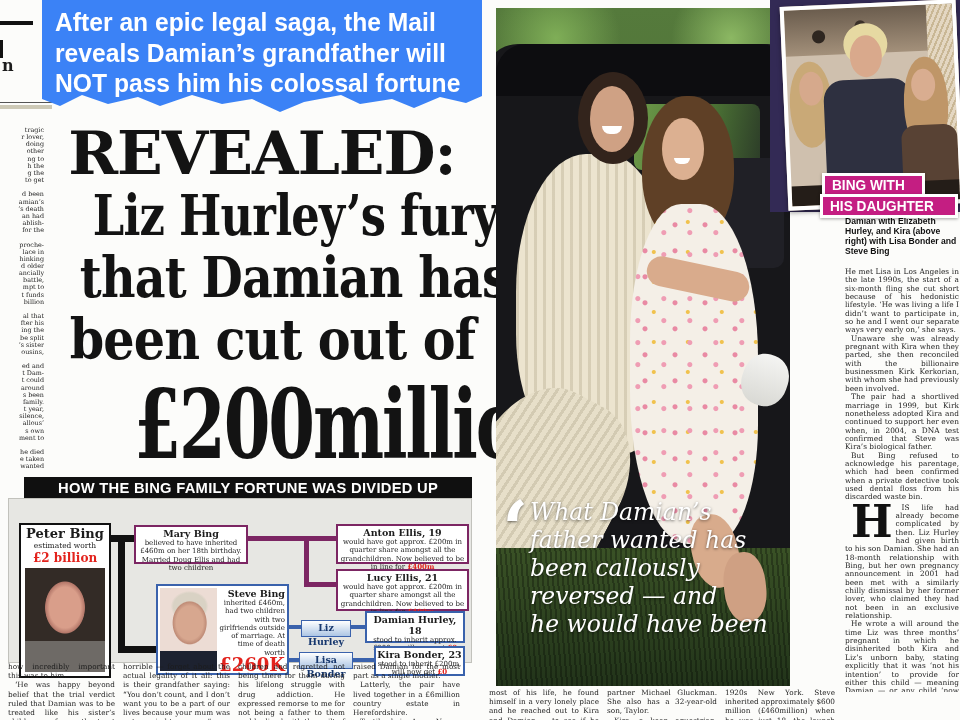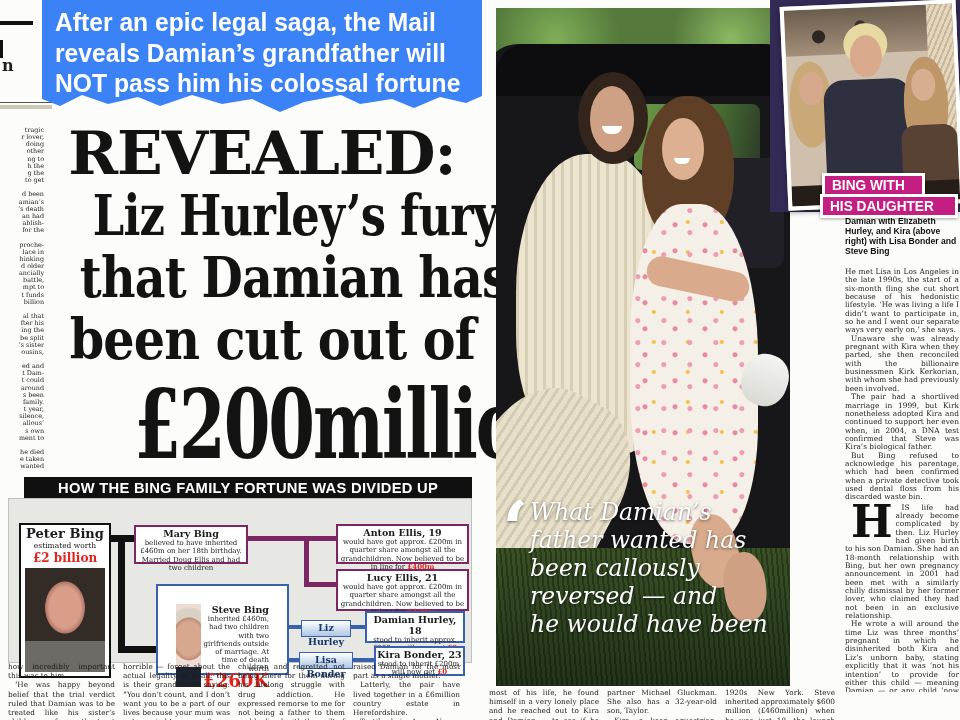--- a/index.html
+++ b/index.html
@@ -49,21 +49,21 @@
   .n-peter{left:10px;top:24px;width:92px;height:155px;border:2px solid #111;padding:2px;}
   .n-peter .nm{font-size:13px;line-height:14px;}
   .n-peter .sub{font-size:7.5px;line-height:9px;}
   .n-peter .amt{font-size:12px;line-height:16px;}
   .peter-photo{position:relative;margin:2px auto 0;width:80px;height:104px;
       background:radial-gradient(ellipse 26px 34px at 50% 38%,#d99e8a 60%,#b4786a 75%,transparent 78%),
       linear-gradient(#332b26 70%,#6e6a66 70%);}
   .n-mary{left:125px;top:26px;width:114px;height:39px;border:2px solid #7c2663;padding:1px;}
   .n-anton{left:327px;top:25px;width:133px;height:40px;border:2px solid #7c2663;padding:1px;}
   .n-lucy{left:327px;top:70px;width:133px;height:42px;border:2px solid #7c2663;padding:1px;}
-  .n-steve{left:147px;top:85px;width:133px;height:91px;border:2px solid #3a62ac;padding:18px;
+  .n-steve{left:147px;top:85px;width:133px;height:91px;border:2px solid #3a62ac;padding:2px;
            display:flex;text-align:right;}
   .steve-photo{width:70px;height:83px;
       background:radial-gradient(ellipse 23px 29px at 52% 42%,#d7a78f 58%,#c08d78 72%,transparent 76%),
       radial-gradient(ellipse 27px 22px at 52% 22%,#d9d2c4 60%,transparent 70%),
       linear-gradient(#ecdcd4 76%,#1d2230 76%);}
   .steve-text{flex:1;padding-left:2px;}
   .n-steve .amt{font-size:18px;line-height:15px;}
   .n-damian{left:356px;top:112px;width:100px;height:32px;border:2px solid #3a62ac;padding:1px;}
   .n-kira{left:365px;top:147px;width:91px;height:30px;border:2px solid #3a62ac;padding:1px;}
   .tag{position:absolute;height:17px;border:1.5px solid #3a62ac;box-sizing:border-box;

